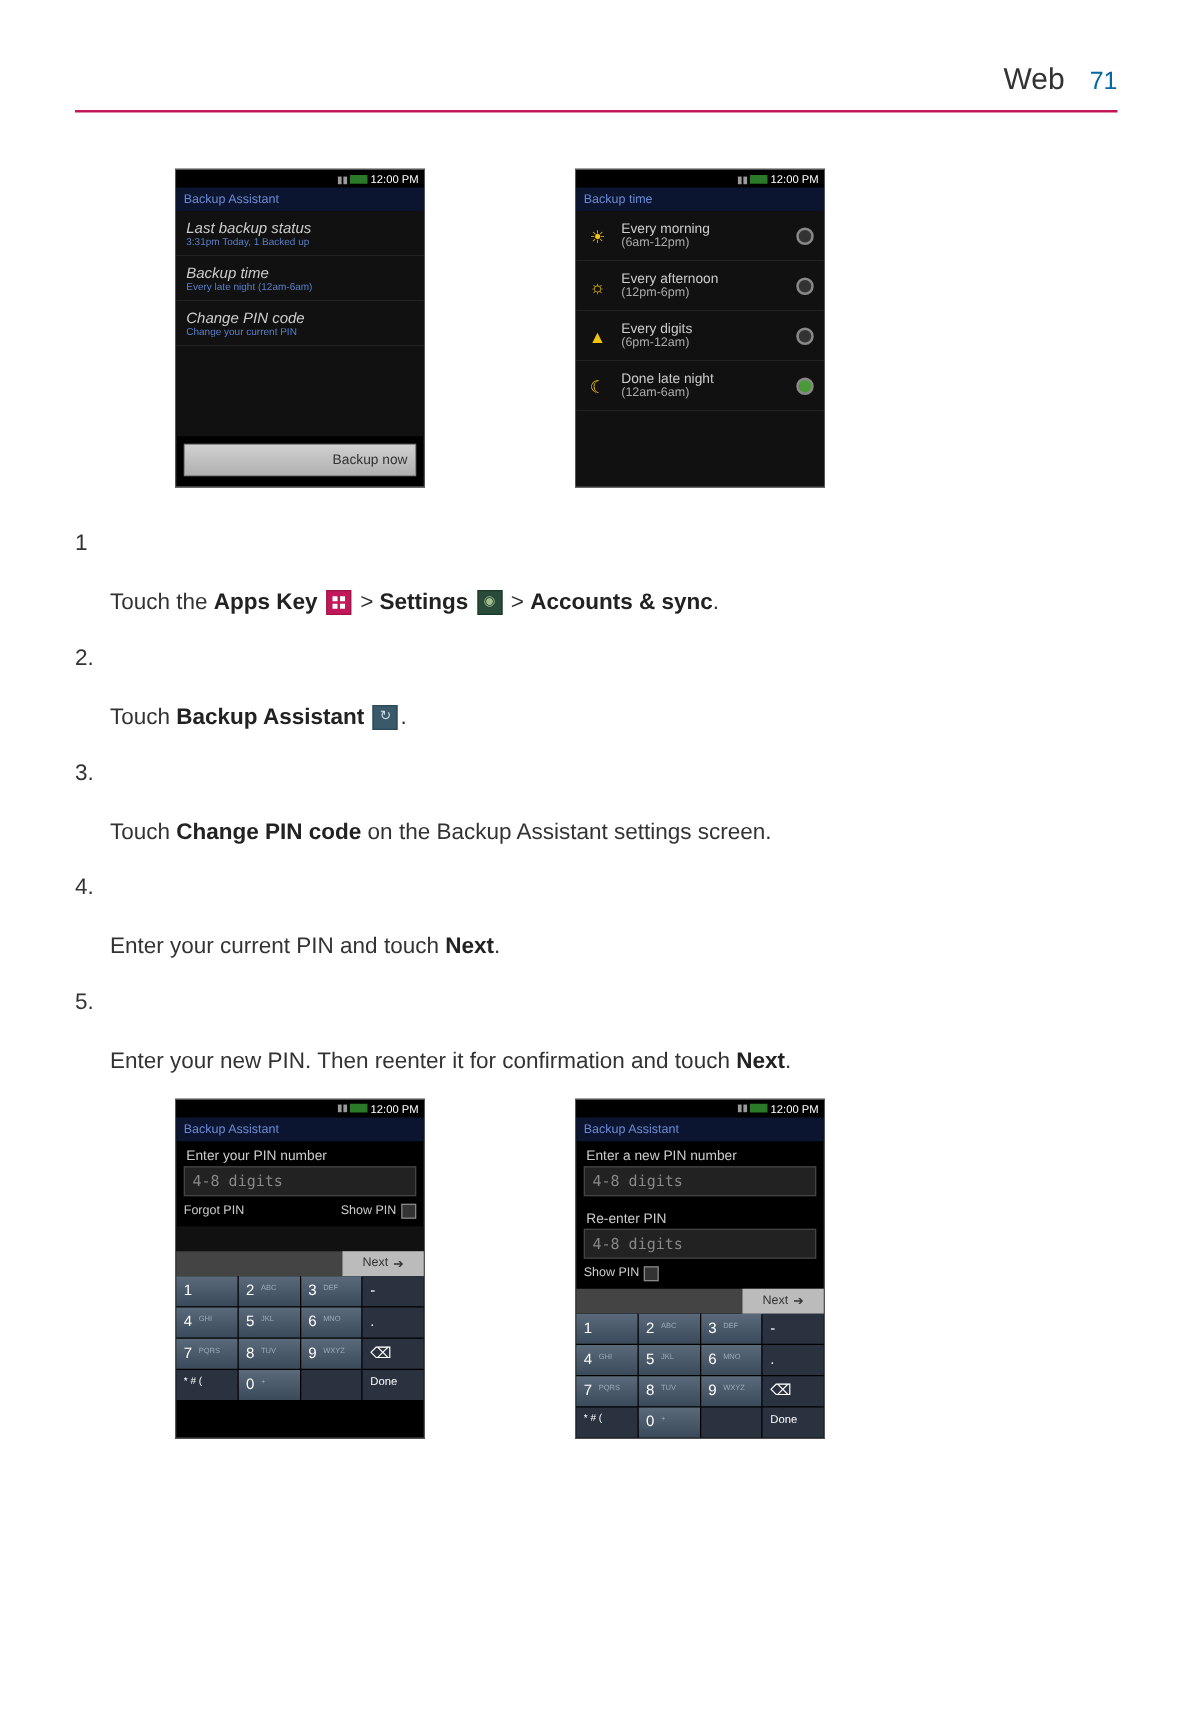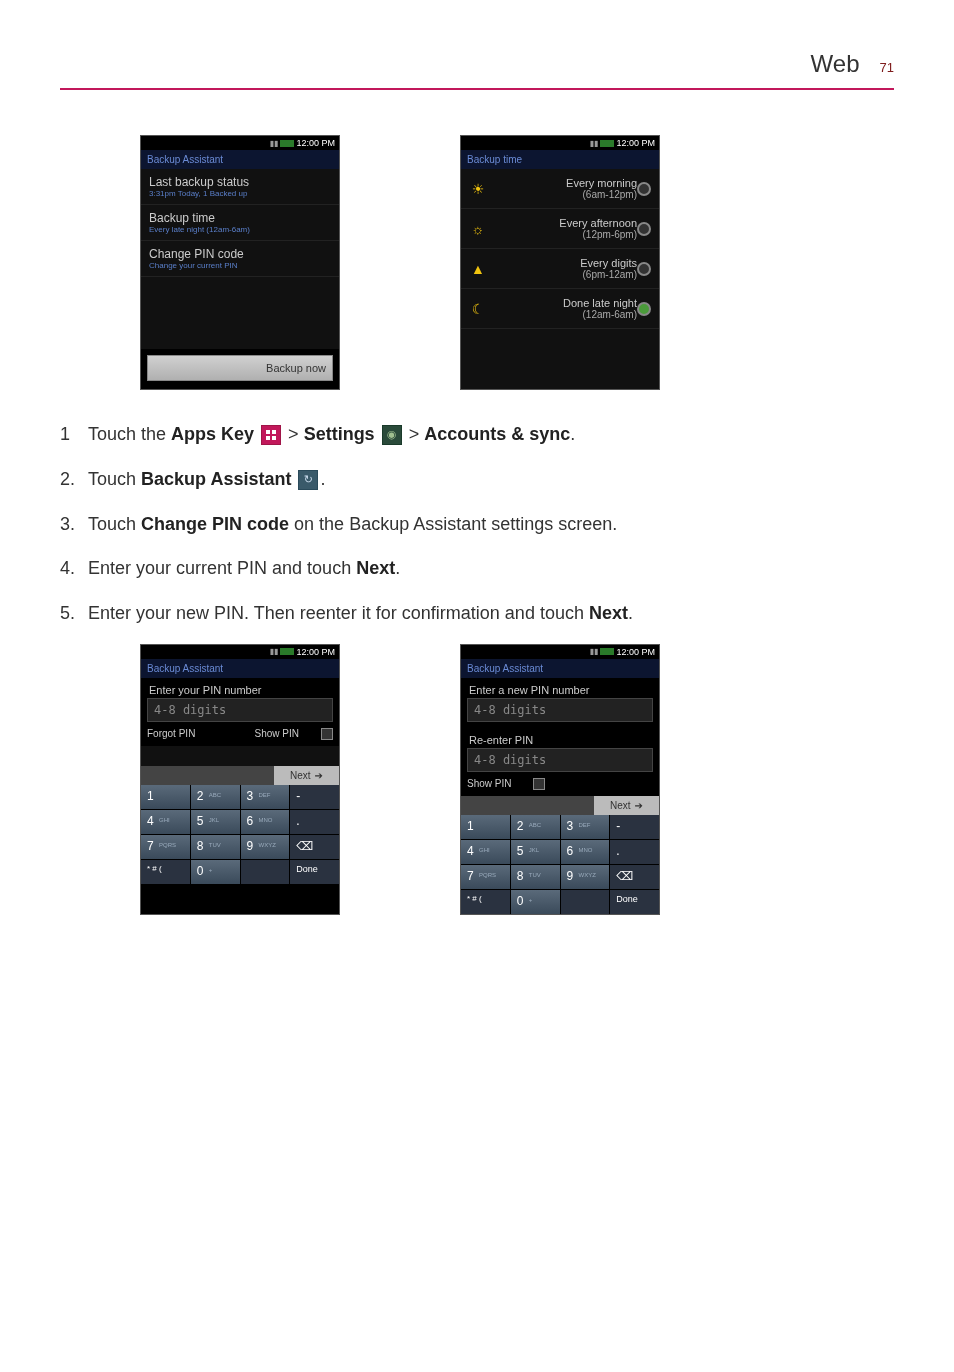--- a/index.html
+++ b/index.html
@@ -16,22 +16,22 @@
       justify-content: flex-end;
       align-items: baseline;
       padding: 50px 60px 10px 13px;
     }
     .header-title {
       font-size: 24px;
       color: #333;
       margin-right: 20px;
     }
     .page-num {
-      font-size: 13px;
-      color: #7f1d1d;
+      font-size: 20px;
+      color: #0369a1;
     }
     .hr-line {
       border: none;
       border-top: 2px solid #c2185b;
       margin: 0 60px 45px 60px;
     }
     .content {
       padding: 0 60px;
     }
     .screens-row {
@@ -66,21 +66,21 @@
       background: #0c1530;
       color: #6a8ad4;
       font-size: 10px;
       padding: 4px 6px;
     }
     .list-item {
       padding: 6px 8px;
       border-bottom: 1px solid #222;
       background: #111;
     }
-    .list-item .title { color: #ccc; font-size: 12px; }
+    .list-item .title { color: #ccc; font-size: 12px; font-style: italic; }
     .list-item .sub { color: #5a7fc9; font-size: 8px; }
     .phone-body { min-height: 180px; background: #111; }
     .backup-btn {
       background: linear-gradient(#d0d0d0, #b0b0b0);
       color: #333;
       text-align: right;
       padding: 6px;
       margin: 6px;
       font-size: 11px;
       border: 1px solid #888;
@@ -91,42 +91,42 @@
       padding: 8px 8px;
       border-bottom: 1px solid #222;
       background: #111;
     }
     .radio-icon {
       width: 18px; height: 18px; margin-right: 10px;
       display: flex; align-items: center; justify-content: center;
       color: #f1c40f;
       font-size: 14px;
     }
-    .radio-item .rtext { flex: 1; text-align: right; }
+    .radio-item .rtext { flex: 1; }
     .radio-item .rtop { color: #ccc; font-size: 11px; }
     .radio-item .rsub { color: #aaa; font-size: 10px; }
     .radio-circle {
       width: 14px; height: 14px; border-radius: 50%;
       border: 2px solid #888; background: #333;
     }
     .radio-circle.selected {
       background: #4a9a3a;
     }
     .pin-screen .label { color: #ccc; font-size: 11px; padding: 6px 8px 2px; }
     .pin-screen .input {
       margin: 0 6px 6px; padding: 4px 6px;
       color: #888; background: #222;
       border: 1px solid #444;
       font-family: monospace;
       font-size: 12px;
     }
     .pin-row {
       display: flex; align-items: center;
       padding: 0 6px 6px;
-      gap: 22px;
+      gap: 4px;
     }
     .pin-row .link { color: #ccc; font-size: 10px; }
     .pin-row .chk {
       width: 12px; height: 12px; border: 1px solid #888; background: #333;
     }
     .next-row {
       display: flex;
       background: #444;
     }
     .next-row .spacer { flex: 1; }
@@ -166,21 +166,21 @@
     .step {
       font-size: 18px;
       margin-bottom: 16px;
       line-height: 1.6;
       display: flex;
     }
     .step .num {
       width: 28px;
       flex-shrink: 0;
     }
-    .step .txt { flex: 1; }
+    .step .txt { flex: 1; margin-top: 47px; }
     .bold { font-weight: bold; color: #222; }
     .inline-icon {
       display: inline-flex;
       align-items: center;
       justify-content: center;
       width: 20px;
       height: 20px;
       vertical-align: middle;
       font-size: 11px;
       margin: 0 2px;

